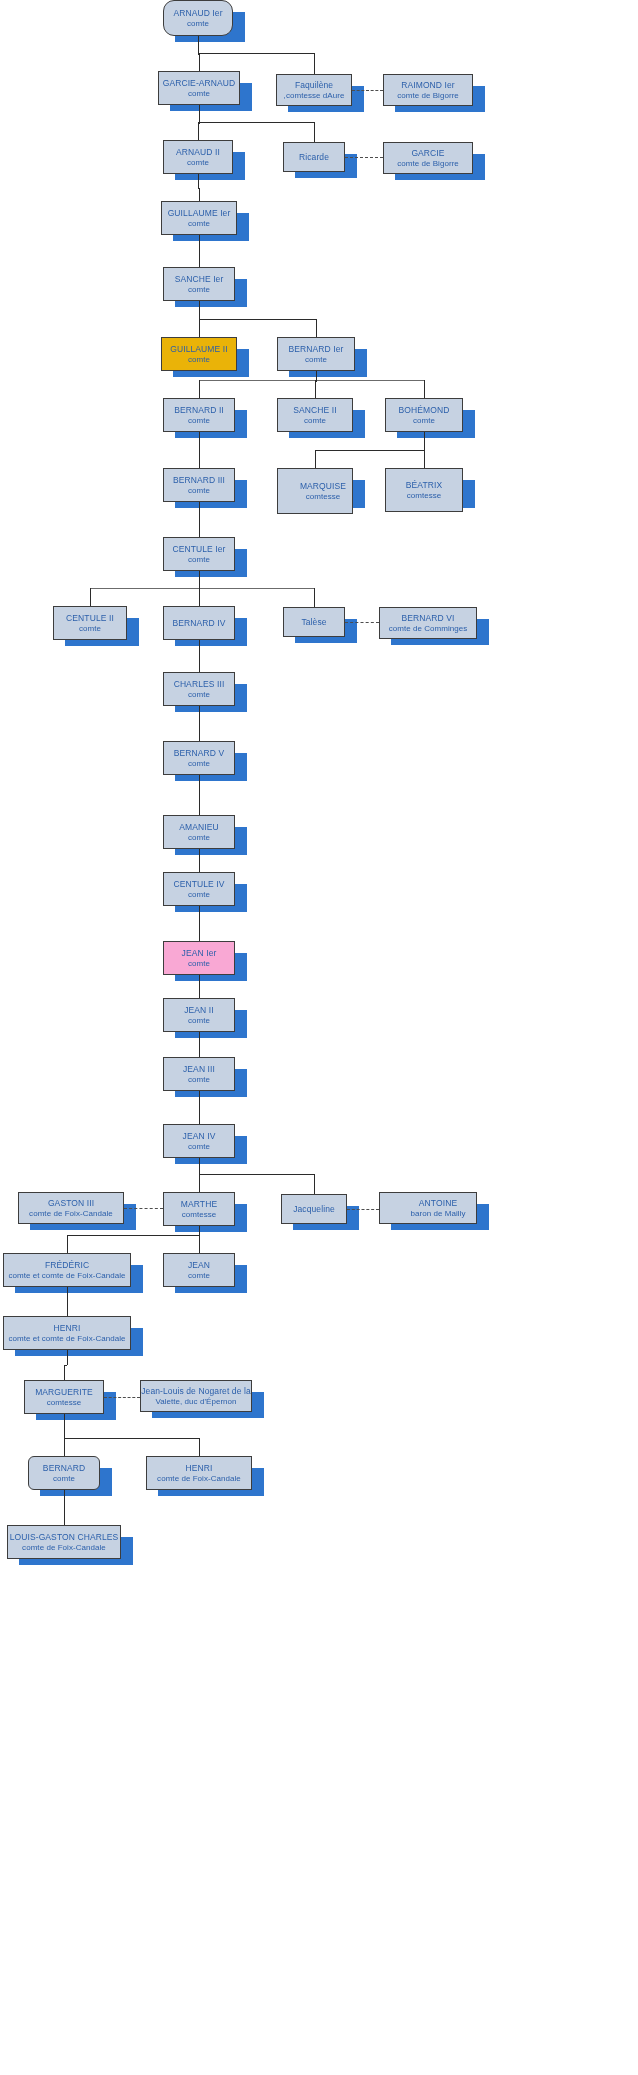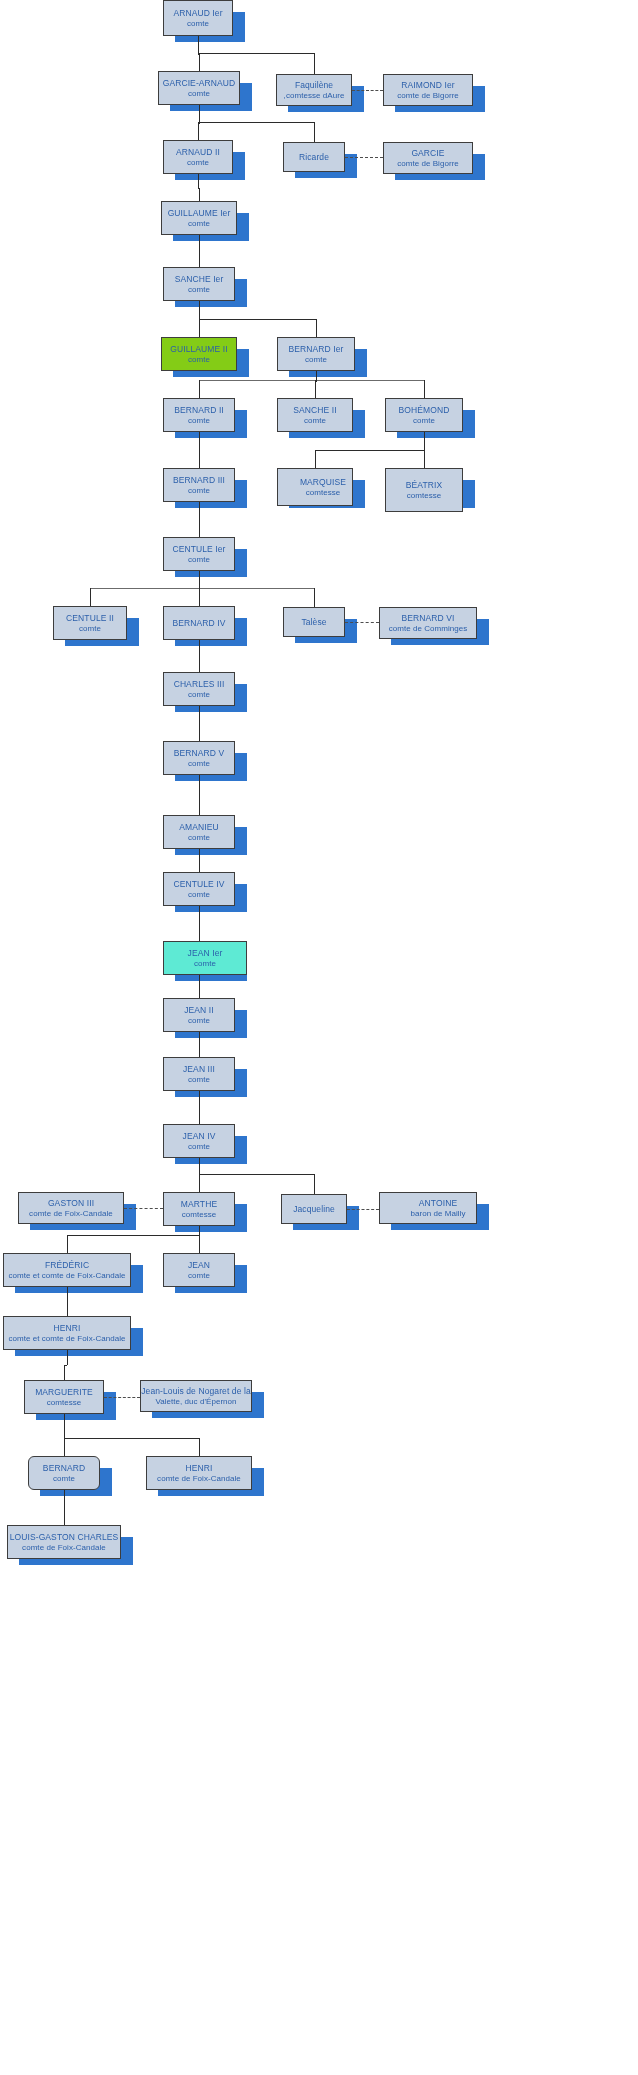--- a/index.html
+++ b/index.html
@@ -131,21 +131,21 @@
     <div class="edge" style="left: 199px; top: 1438px; width: 1px; height: 18px;"></div>
     <div class="edge" style="left: 64px; top: 1438px; width: 1px; height: 2px;"></div>
     <div class="edge" style="left: 64px; top: 1490px; width: 1px; height: 35px;"></div>
     <div class="dash" style="left: 352px; top: 90px; width: 31px;"></div>
     <div class="dash" style="left: 345px; top: 157px; width: 38px;"></div>
     <div class="dash" style="left: 345px; top: 622px; width: 34px;"></div>
     <div class="dash" style="left: 124px; top: 1208px; width: 39px;"></div>
     <div class="dash" style="left: 347px; top: 1209px; width: 32px;"></div>
     <div class="dash" style="left: 104px; top: 1397px; width: 36px;"></div>
     <div class="shadow" style="left: 175px; top: 12px; width: 70px; height: 30px; background: rgb(46, 117, 205);"></div>
-    <div class="node" style="left: 163px; top: 0px; width: 70px; height: 36px; background: rgb(198, 210, 226); border-color: rgb(61, 61, 61); color: rgb(43, 95, 170);">
+    <div class="node" style="left: 163px; top: 0px; width: 70px; height: 36px; background: rgb(198, 210, 226); border-color: rgb(61, 61, 61); color: rgb(43, 95, 170); border-radius: 11px;">
       <div class="t1">ARNAUD Ier</div>
       <div class="t2">comte</div>
     </div>
     <div class="shadow" style="left: 170px; top: 83px; width: 82px; height: 28px; background: rgb(46, 117, 205);"></div>
     <div class="node" style="left: 158px; top: 71px; width: 82px; height: 34px; background: rgb(198, 210, 226); border-color: rgb(61, 61, 61); color: rgb(43, 95, 170);">
       <div class="t1">GARCIE-ARNAUD</div>
       <div class="t2">comte</div>
     </div>
     <div class="shadow" style="left: 288px; top: 86px; width: 76px; height: 26px; background: rgb(46, 117, 205);"></div>
     <div class="node" style="left: 276px; top: 74px; width: 76px; height: 32px; background: rgb(198, 210, 226); border-color: rgb(61, 61, 61); color: rgb(43, 95, 170);">
@@ -175,21 +175,21 @@
     <div class="node" style="left: 161px; top: 201px; width: 76px; height: 34px; background: rgb(198, 210, 226); border-color: rgb(61, 61, 61); color: rgb(43, 95, 170);">
       <div class="t1">GUILLAUME Ier</div>
       <div class="t2">comte</div>
     </div>
     <div class="shadow" style="left: 175px; top: 279px; width: 72px; height: 28px; background: rgb(46, 117, 205);"></div>
     <div class="node" style="left: 163px; top: 267px; width: 72px; height: 34px; background: rgb(198, 210, 226); border-color: rgb(61, 61, 61); color: rgb(43, 95, 170);">
       <div class="t1">SANCHE Ier</div>
       <div class="t2">comte</div>
     </div>
     <div class="shadow" style="left: 173px; top: 349px; width: 76px; height: 28px; background: rgb(46, 117, 205);"></div>
-    <div class="node" style="left: 161px; top: 337px; width: 76px; height: 34px; background: #84cc16; border-color: rgb(61, 61, 61); color: rgb(43, 95, 170);">
+    <div class="node" style="left: 161px; top: 337px; width: 76px; height: 34px; background: #eab308; border-color: rgb(61, 61, 61); color: rgb(43, 95, 170);">
       <div class="t1">GUILLAUME II</div>
       <div class="t2">comte</div>
     </div>
     <div class="shadow" style="left: 289px; top: 349px; width: 78px; height: 28px; background: rgb(46, 117, 205);"></div>
     <div class="node" style="left: 277px; top: 337px; width: 78px; height: 34px; background: rgb(198, 210, 226); border-color: rgb(61, 61, 61); color: rgb(43, 95, 170);">
       <div class="t1">BERNARD Ier</div>
       <div class="t2">comte</div>
     </div>
     <div class="shadow" style="left: 175px; top: 410px; width: 72px; height: 28px; background: rgb(46, 117, 205);"></div>
     <div class="node" style="left: 163px; top: 398px; width: 72px; height: 34px; background: rgb(198, 210, 226); border-color: rgb(61, 61, 61); color: rgb(43, 95, 170);">
@@ -205,21 +205,21 @@
     <div class="node" style="left: 385px; top: 398px; width: 78px; height: 34px; background: rgb(198, 210, 226); border-color: rgb(61, 61, 61); color: rgb(43, 95, 170);">
       <div class="t1">BOHÉMOND</div>
       <div class="t2">comte</div>
     </div>
     <div class="shadow" style="left: 175px; top: 480px; width: 72px; height: 28px; background: rgb(46, 117, 205);"></div>
     <div class="node" style="left: 163px; top: 468px; width: 72px; height: 34px; background: rgb(198, 210, 226); border-color: rgb(61, 61, 61); color: rgb(43, 95, 170);">
       <div class="t1">BERNARD III</div>
       <div class="t2">comte</div>
     </div>
     <div class="shadow" style="left: 289px; top: 480px; width: 76px; height: 28px; background: rgb(46, 117, 205);"></div>
-    <div class="node" style="left: 277px; top: 468px; width: 76px; height: 38px; background: rgb(198, 210, 226); border-color: rgb(61, 61, 61); color: rgb(43, 95, 170); padding-left: 16px;">
+    <div class="node" style="left: 277px; top: 468px; width: 76px; height: 46px; background: rgb(198, 210, 226); border-color: rgb(61, 61, 61); color: rgb(43, 95, 170); padding-left: 16px;">
       <div class="t1">MARQUISE</div>
       <div class="t2">comtesse</div>
     </div>
     <div class="shadow" style="left: 397px; top: 480px; width: 78px; height: 28px; background: rgb(46, 117, 205);"></div>
     <div class="node" style="left: 385px; top: 468px; width: 78px; height: 44px; background: rgb(198, 210, 226); border-color: rgb(61, 61, 61); color: rgb(43, 95, 170);">
       <div class="t1">BÉATRIX</div>
       <div class="t2">comtesse</div>
     </div>
     <div class="shadow" style="left: 175px; top: 549px; width: 72px; height: 28px; background: rgb(46, 117, 205);"></div>
     <div class="node" style="left: 163px; top: 537px; width: 72px; height: 34px; background: rgb(198, 210, 226); border-color: rgb(61, 61, 61); color: rgb(43, 95, 170);">
@@ -258,21 +258,21 @@
     <div class="node" style="left: 163px; top: 815px; width: 72px; height: 34px; background: rgb(198, 210, 226); border-color: rgb(61, 61, 61); color: rgb(43, 95, 170);">
       <div class="t1">AMANIEU</div>
       <div class="t2">comte</div>
     </div>
     <div class="shadow" style="left: 175px; top: 884px; width: 72px; height: 28px; background: rgb(46, 117, 205);"></div>
     <div class="node" style="left: 163px; top: 872px; width: 72px; height: 34px; background: rgb(198, 210, 226); border-color: rgb(61, 61, 61); color: rgb(43, 95, 170);">
       <div class="t1">CENTULE IV</div>
       <div class="t2">comte</div>
     </div>
     <div class="shadow" style="left: 175px; top: 953px; width: 72px; height: 28px; background: rgb(46, 117, 205);"></div>
-    <div class="node" style="left: 163px; top: 941px; width: 84px; height: 34px; background: #5eead4; border-color: rgb(61, 61, 61); color: rgb(43, 95, 170); text-align: right;">
+    <div class="node" style="left: 163px; top: 941px; width: 72px; height: 34px; background: #f9a8d4; border-color: rgb(61, 61, 61); color: rgb(43, 95, 170); text-align: right;">
       <div class="t1">JEAN Ier</div>
       <div class="t2">comte</div>
     </div>
     <div class="shadow" style="left: 175px; top: 1010px; width: 72px; height: 28px; background: rgb(46, 117, 205);"></div>
     <div class="node" style="left: 163px; top: 998px; width: 72px; height: 34px; background: rgb(198, 210, 226); border-color: rgb(61, 61, 61); color: rgb(43, 95, 170);">
       <div class="t1">JEAN II</div>
       <div class="t2">comte</div>
     </div>
     <div class="shadow" style="left: 175px; top: 1069px; width: 72px; height: 28px; background: rgb(46, 117, 205);"></div>
     <div class="node" style="left: 163px; top: 1057px; width: 72px; height: 34px; background: rgb(198, 210, 226); border-color: rgb(61, 61, 61); color: rgb(43, 95, 170);">

